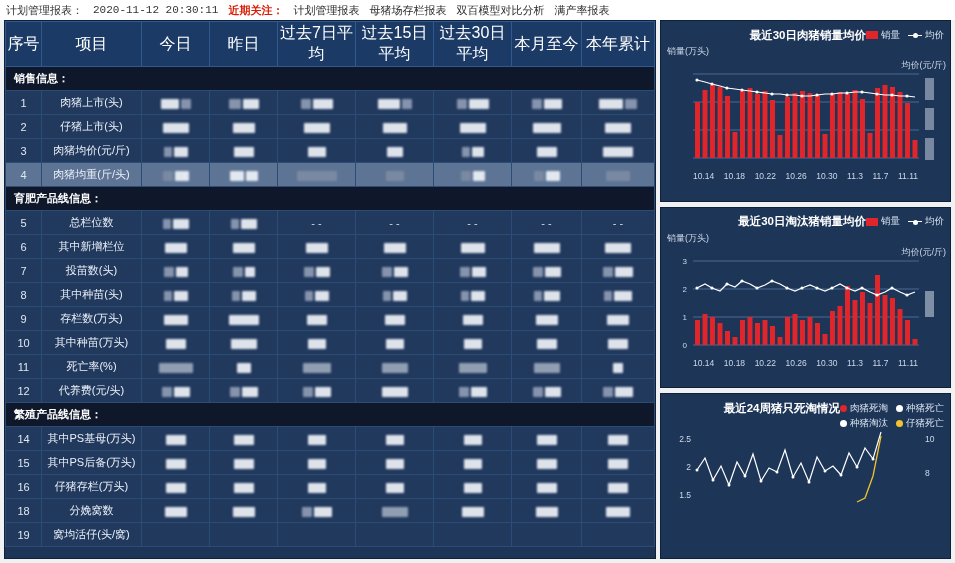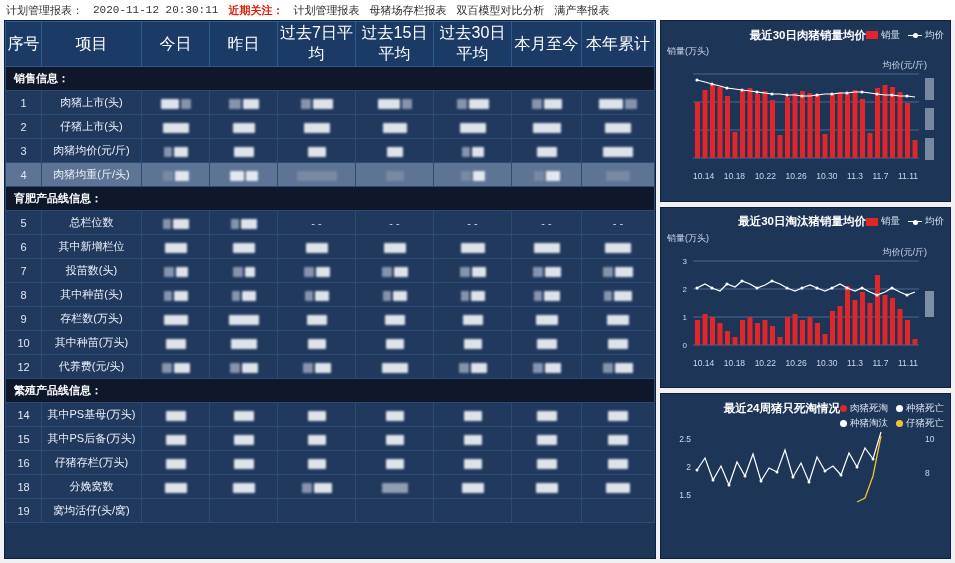--- a/index.html
+++ b/index.html
@@ -146,21 +146,21 @@
 
   .axis-label {
     font-size: 9px;
     color: #cdd8e8;
     margin-top: 2px;
   }
   .axis-label-right {
     position: absolute;
     font-size: 9px;
     color: #cdd8e8;
-    right: 23px;
+    right: 4px;
   }
   .plot { position: relative; width: 100%; }
   .plot svg { display: block; }
   .xlabels {
     display: flex;
     justify-content: space-between;
     font-size: 8.5px;
     color: #cdd8e8;
     padding: 1px 26px 0 26px;
   }
@@ -308,20 +308,31 @@
           <tr>
             <td class="c-idx">10</td>
             <td class="c-name">其中种苗(万头)</td>
             <td><span class="blk w" style="width:20px"></span></td>
             <td><span class="blk w" style="width:26px"></span></td>
             <td><span class="blk w" style="width:18px"></span></td>
             <td><span class="blk w" style="width:18px"></span></td>
             <td><span class="blk w" style="width:18px"></span></td>
             <td><span class="blk w" style="width:20px"></span></td>
             <td><span class="blk w" style="width:20px"></span></td>
+          </tr>
+          <tr>
+            <td class="c-idx">11</td>
+            <td class="c-name">死亡率(%)</td>
+            <td><span class="blk g" style="width:34px"></span></td>
+            <td><span class="blk w" style="width:14px"></span></td>
+            <td><span class="blk g" style="width:28px"></span></td>
+            <td><span class="blk g" style="width:26px"></span></td>
+            <td><span class="blk g" style="width:28px"></span></td>
+            <td><span class="blk g" style="width:26px"></span></td>
+            <td><span class="blk w" style="width:10px"></span></td>
           </tr>
           <tr>
             <td class="c-idx">12</td>
             <td class="c-name">代养费(元/头)</td>
             <td><span class="blk d" style="width:10px"></span><span class="blk w" style="width:16px"></span></td>
             <td><span class="blk d" style="width:10px"></span><span class="blk w" style="width:16px"></span></td>
             <td><span class="blk d" style="width:10px"></span><span class="blk w" style="width:16px"></span></td>
             <td><span class="blk w" style="width:26px"></span></td>
             <td><span class="blk d" style="width:10px"></span><span class="blk w" style="width:16px"></span></td>
             <td><span class="blk d" style="width:10px"></span><span class="blk w" style="width:16px"></span></td>

